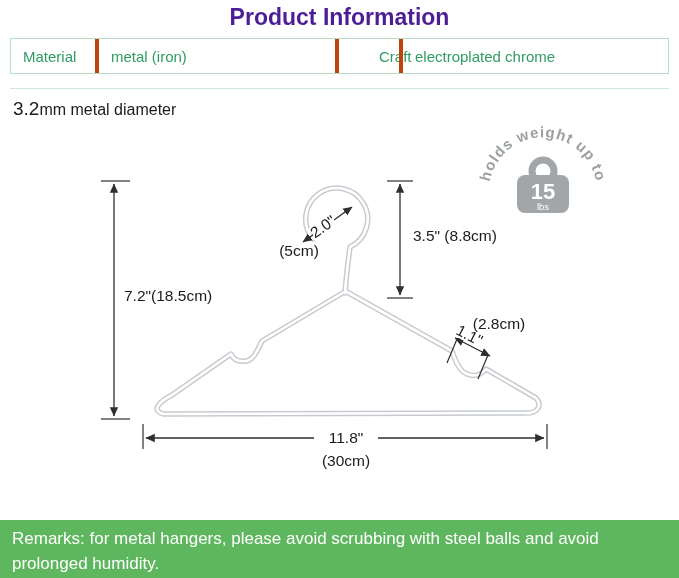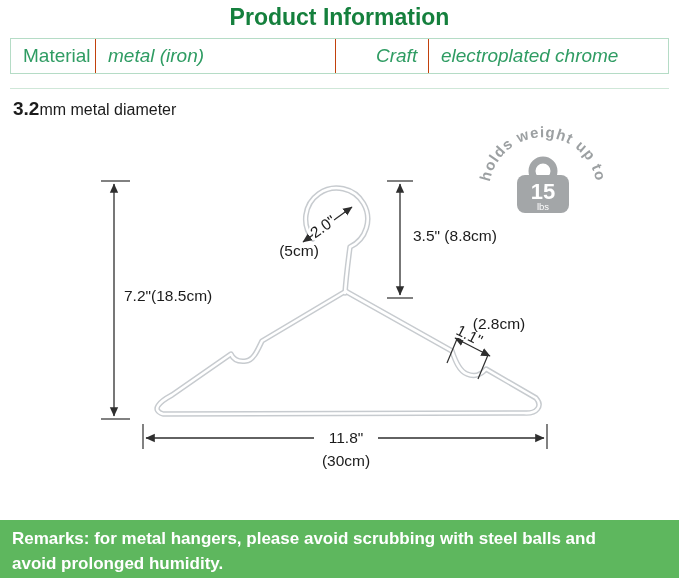--- a/index.html
+++ b/index.html
@@ -1,49 +1,49 @@
 <!DOCTYPE html>
 <html><head>
 <meta charset="utf-8">
 <style>
   html,body{margin:0;padding:0;}
   body{width:679px;height:578px;position:relative;background:#ffffff;
        font-family:"Liberation Sans",sans-serif;overflow:hidden;}
   .page{position:absolute;inset:0;width:679px;height:578px;}
 
   .title{position:absolute;top:4px;left:0;right:0;text-align:center;
-         font-size:23px;font-weight:bold;color:#15803d;}
+         font-size:23px;font-weight:bold;color:#4c1d95;}
 
   .spec-table{position:absolute;top:38px;left:10px;right:10px;height:36px;
               display:flex;border:1px solid #b5dcc6;box-sizing:border-box;}
   .spec-cell{display:flex;align-items:center;padding-left:12px;color:#2f9c63;
-             font-size:19px;box-sizing:border-box;}
-  .spec-cell + .spec-cell{border-left:1px solid #c2410c;font-style:italic;}
-  .c1{width:84px;}.c2{width:240px;}.c3{width:64px;padding-left:40px;}.c4{flex:1;margin-left:29px;}
+             font-size:15px;box-sizing:border-box;}
+  .spec-cell + .spec-cell{border-left:4px solid #c2410c;}
+  .c1{width:84px;}.c2{width:240px;}.c3{width:64px;padding-left:40px;}.c4{flex:1;}
 
   .divider{position:absolute;top:88px;left:10px;right:10px;height:1px;background:#cfe7d8;}
 
   .wire-note{position:absolute;top:98px;left:13px;color:#1c1c1c;}
-  .wire-note .val{font-size:19px;font-weight:700;}
+  .wire-note .val{font-size:19px;font-weight:400;}
   .wire-note .lab{font-size:16px;}
 
   .diagram-svg{position:absolute;top:88px;left:0;width:679px;height:430px;}
 
   .wire-outer{fill:none;stroke:#c7cbcf;stroke-width:5.5;stroke-linejoin:round;stroke-linecap:round;}
   .wire-inner{fill:none;stroke:#ffffff;stroke-width:2.6;stroke-linejoin:round;stroke-linecap:round;}
   .dim{stroke:#2e2e2e;stroke-width:1.3;fill:none;}
   .tick{stroke:#2e2e2e;stroke-width:1.2;fill:none;}
   .dimlabel{fill:#1b1b1b;font-size:15.5px;font-family:"Liberation Sans",sans-serif;}
   .halo{paint-order:stroke;stroke:#ffffff;stroke-width:4px;}
   .arcText{fill:#9ca0a2;font-size:15px;font-weight:bold;letter-spacing:1px;}
   .badge-num{fill:#ffffff;font-size:22px;font-weight:bold;}
   .badge-unit{fill:#ffffff;font-size:9.5px;}
 
   .banner{position:absolute;left:0;right:0;bottom:0;height:58px;background:#5eb75e;
-          color:#ffffff;font-weight:bold;font-size:17px;line-height:1.45;
+          color:#ffffff;font-weight:normal;font-size:17px;line-height:1.45;
           padding:7px 70px 0 12px;box-sizing:border-box;}
 </style>
 </head>
 <body>
 
 <div class="page">
 
   <div class="title">Product Information</div>
 
   <div class="spec-table">

